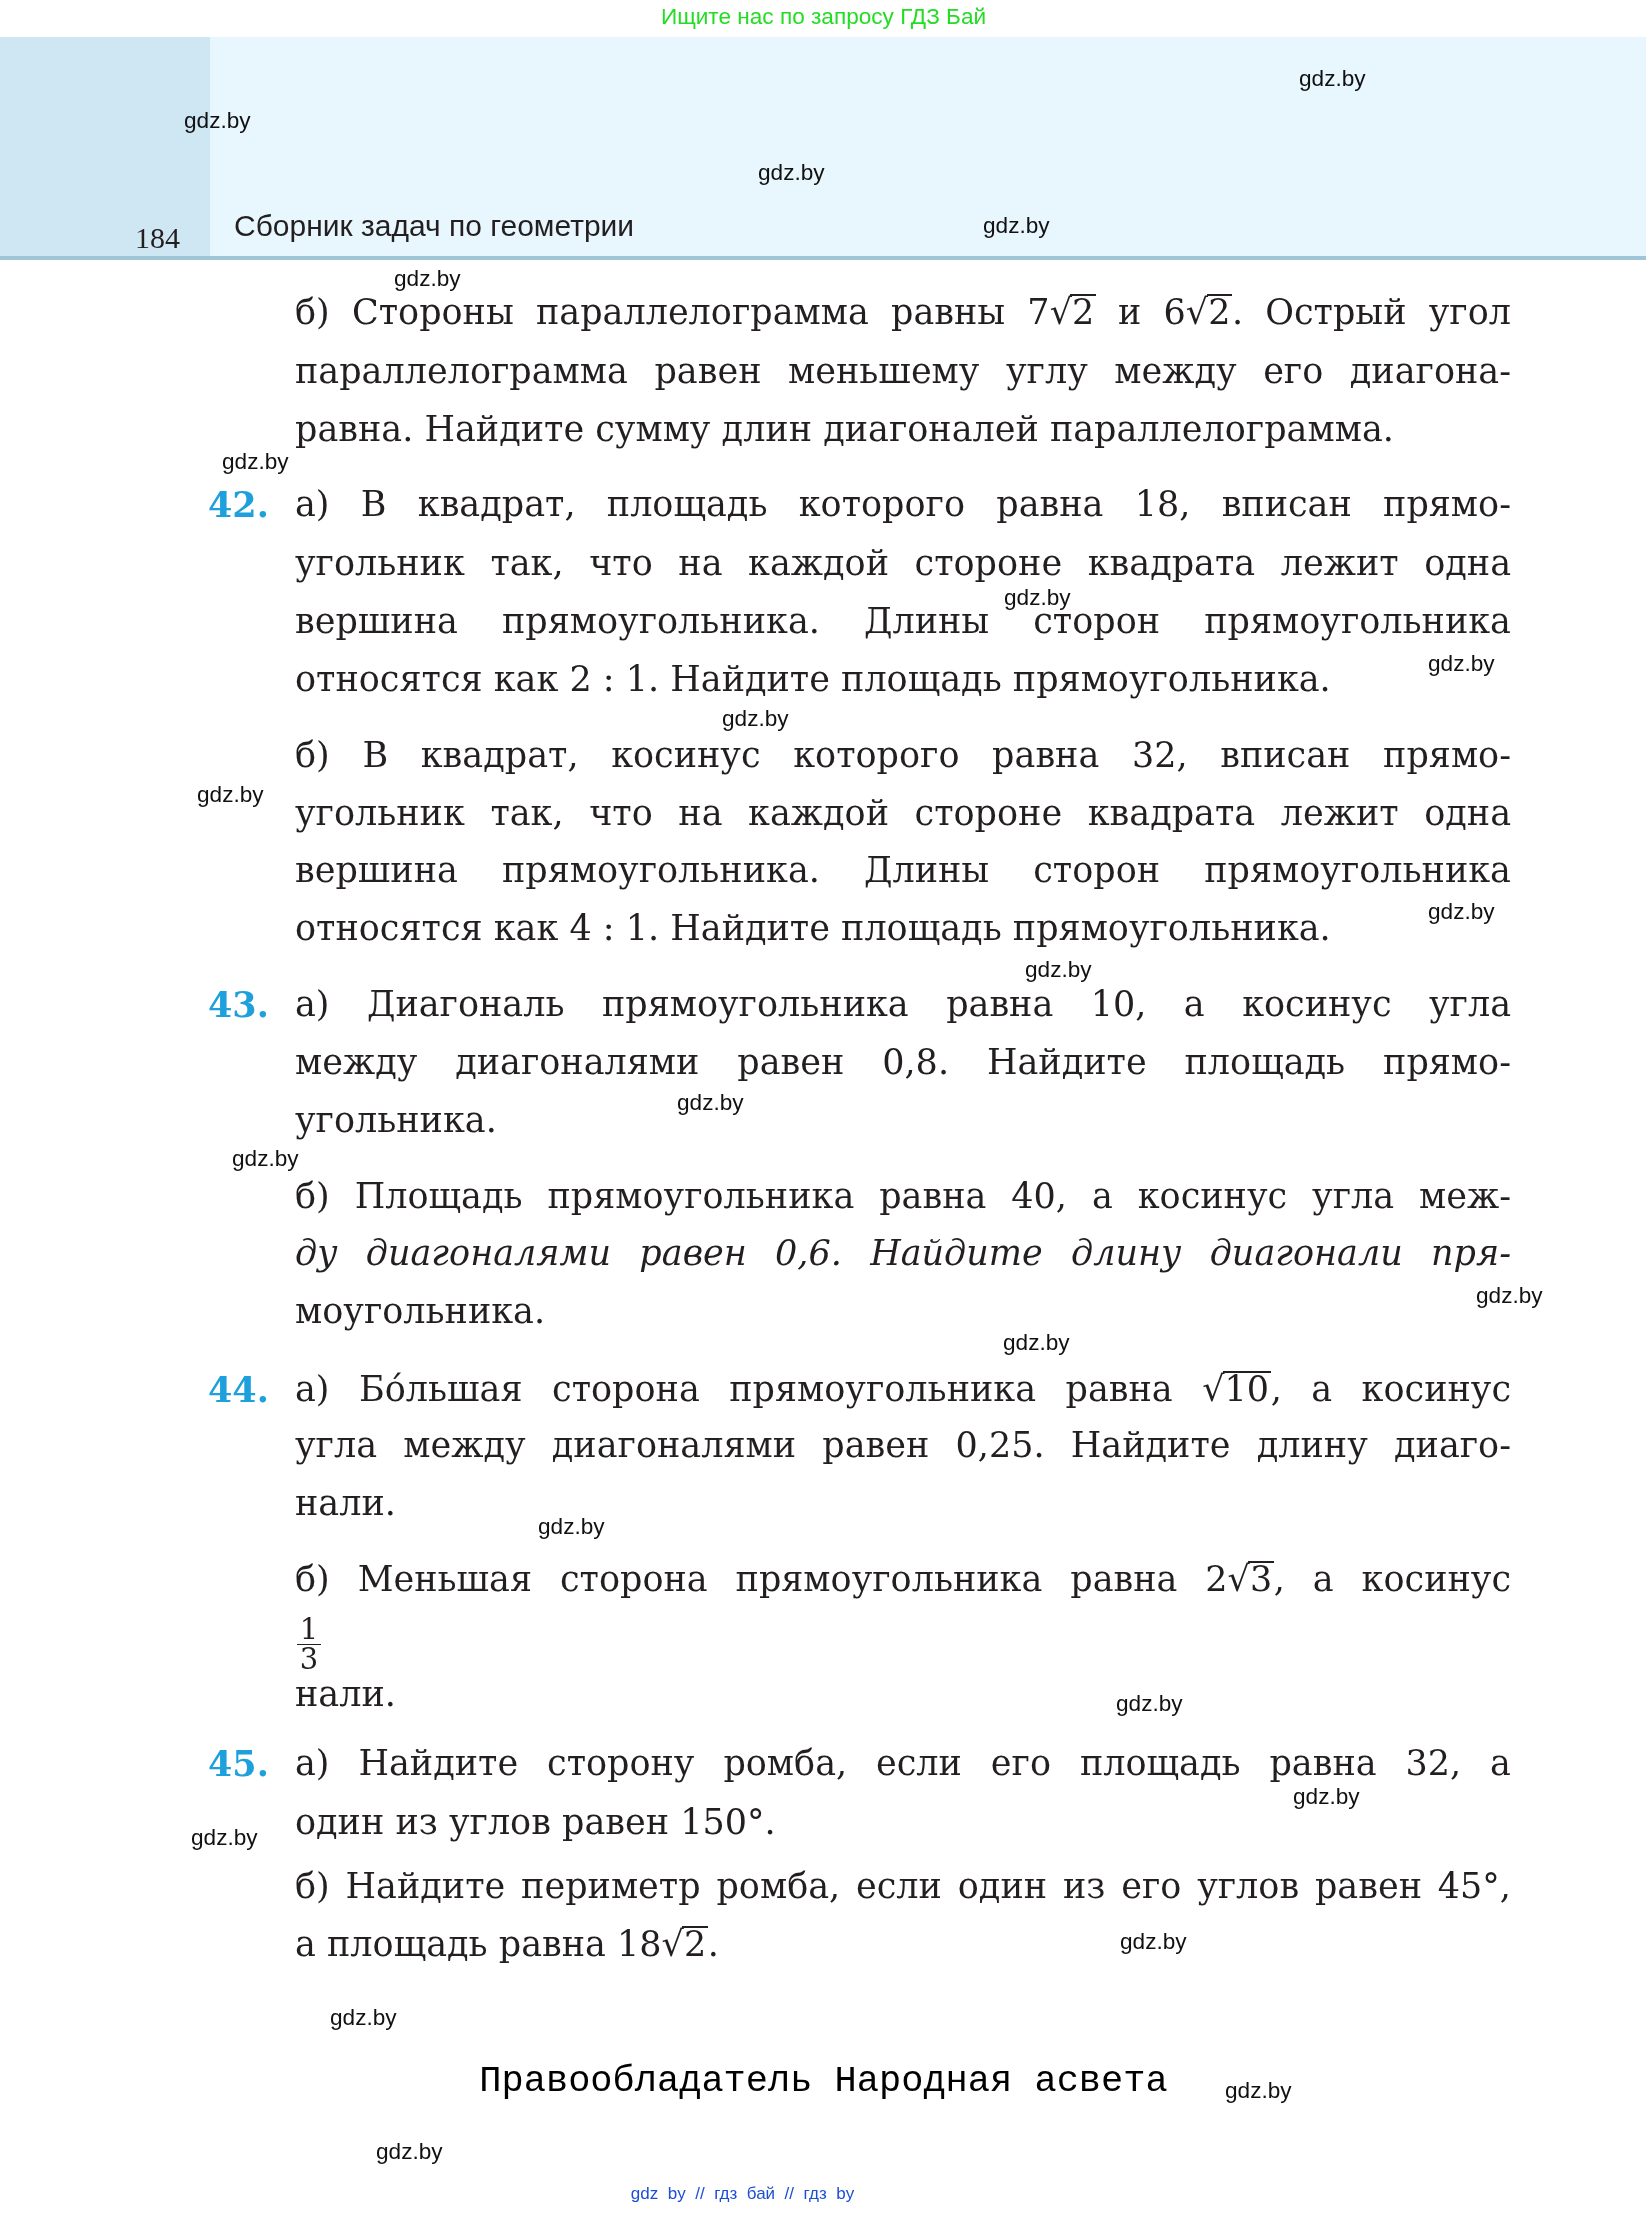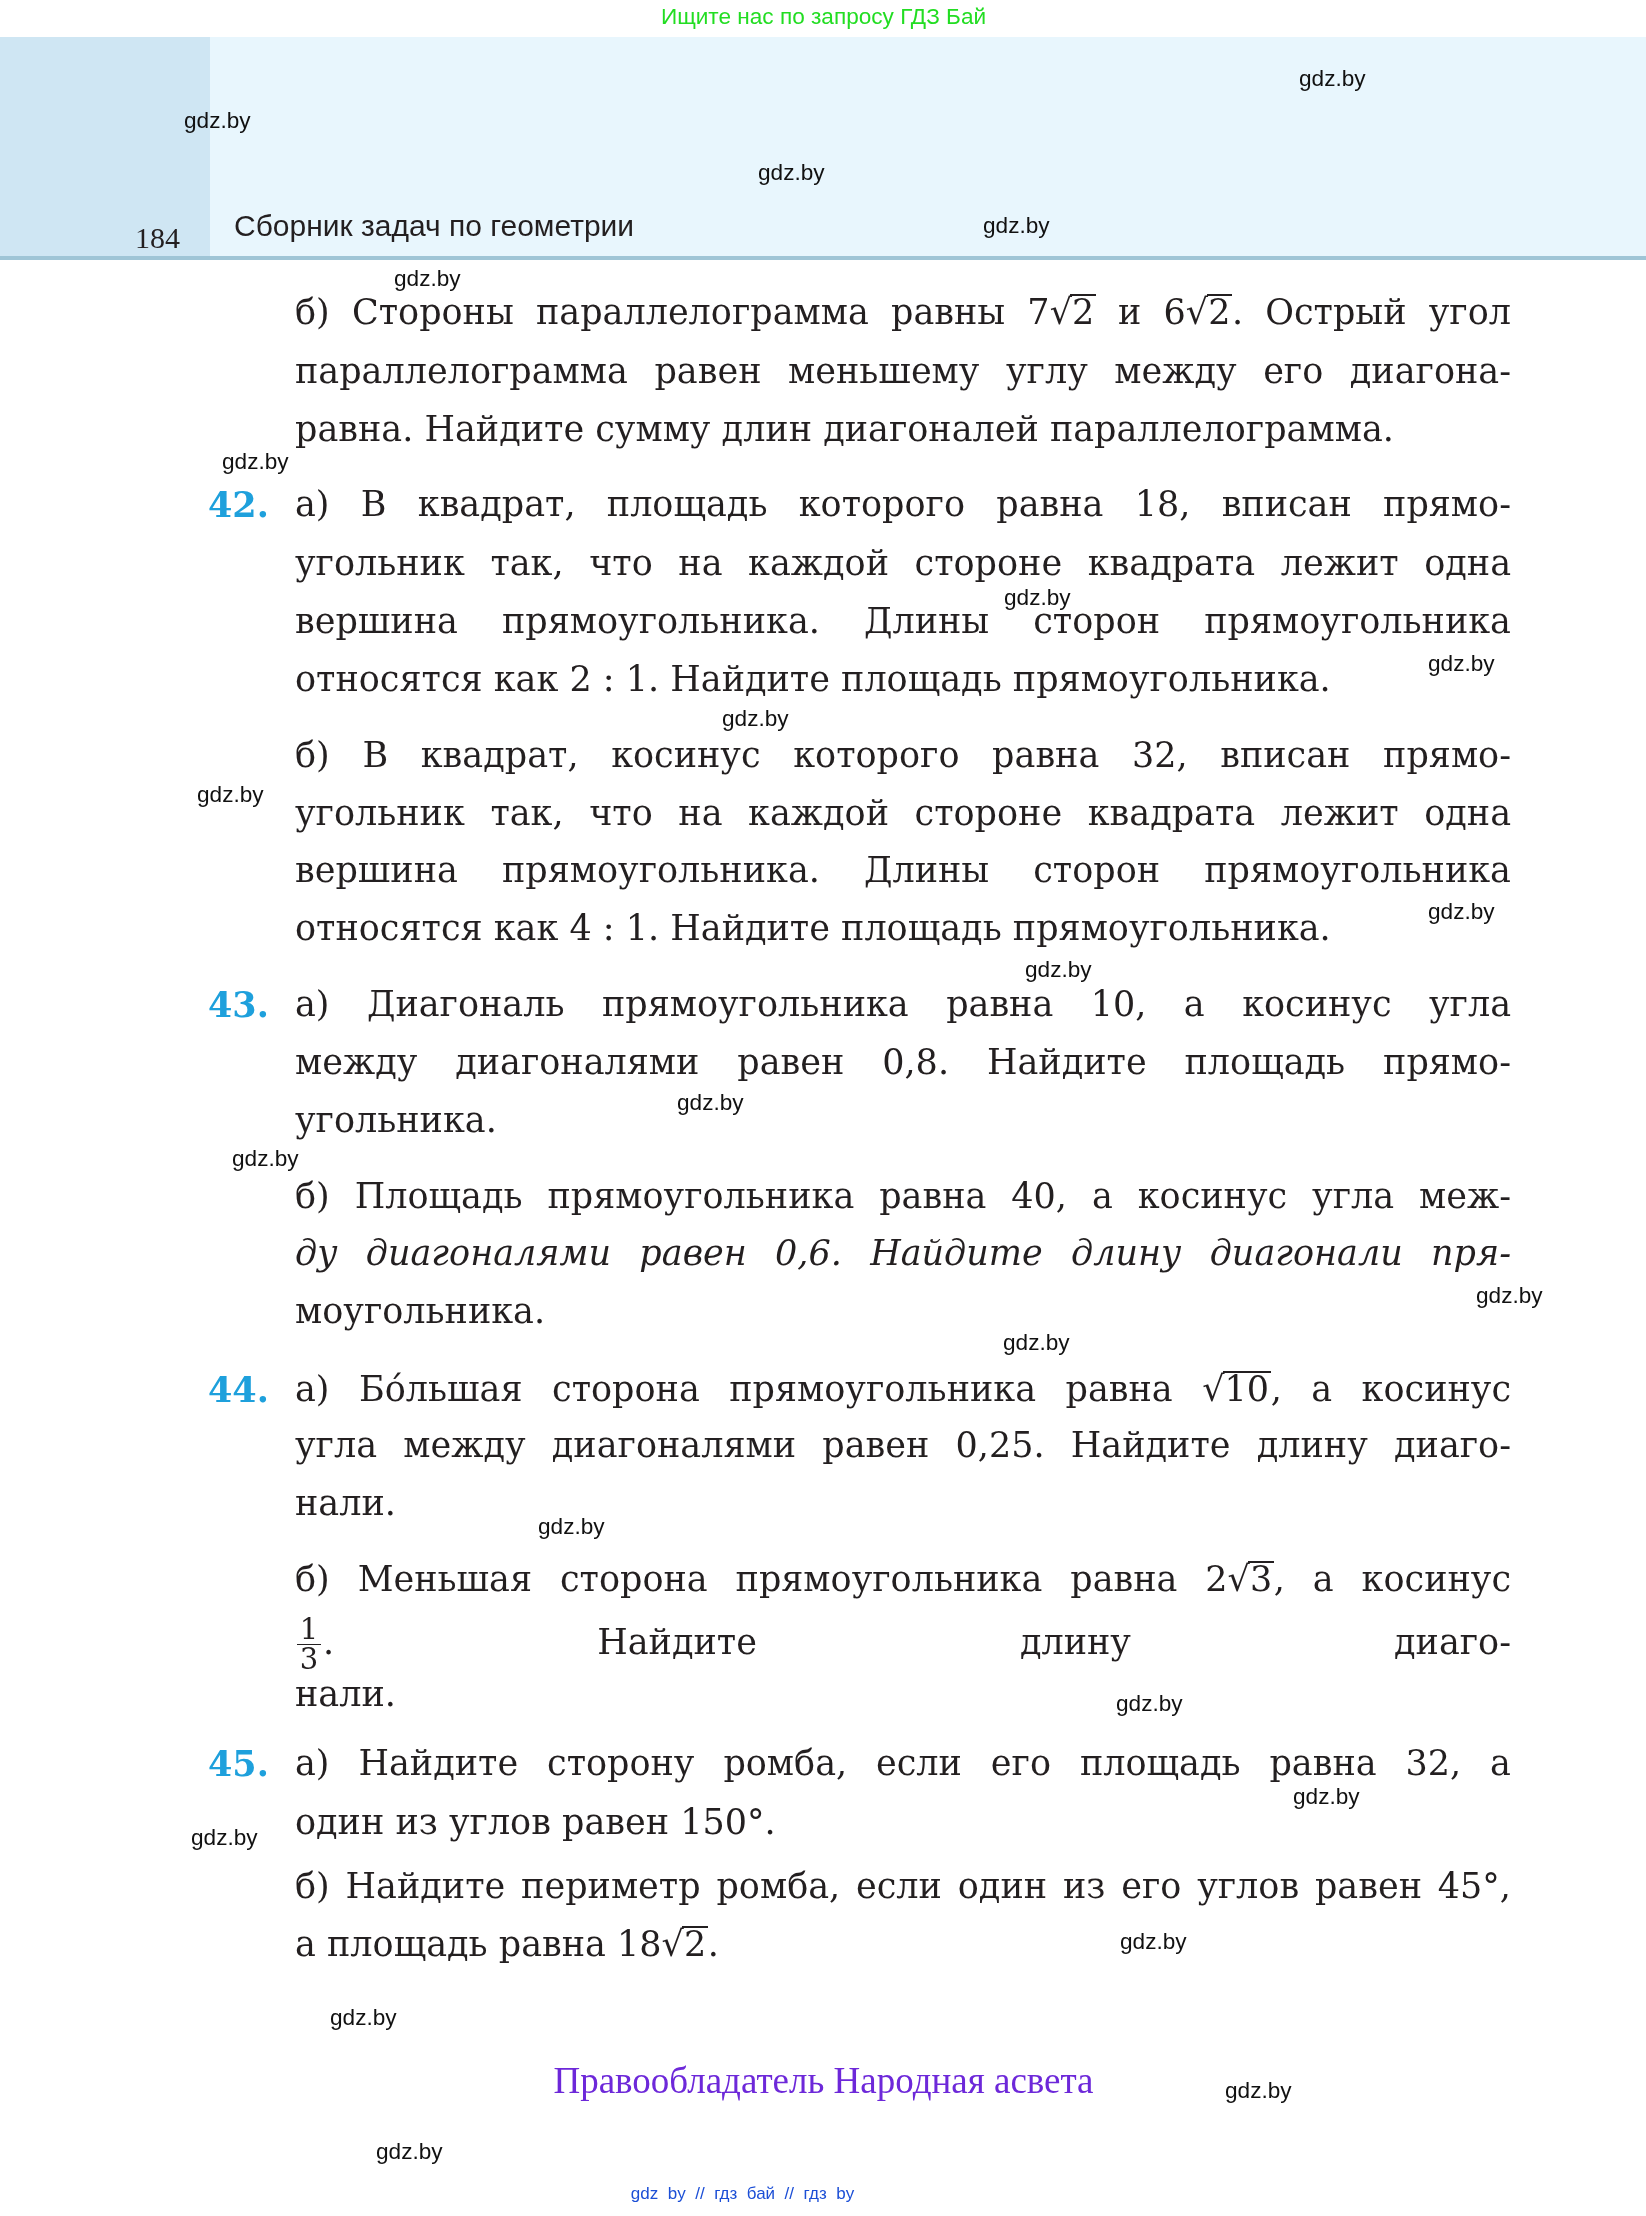--- a/index.html
+++ b/index.html
@@ -11,21 +11,21 @@
   .page-number{position:absolute;left:135px;top:220px;font-family:Liberation Serif, serif;font-size:30px;color:#231f20;line-height:35px;}
   .book-title{position:absolute;left:234px;top:208px;font-family:"Liberation Sans", sans-serif;font-size:30px;color:#231f20;line-height:35px;}
   .line{position:absolute;left:295px;width:1216px;font-size:35px;line-height:45px;white-space:nowrap;text-align:justify;text-align-last:justify;}
   .line.last{text-align-last:left;}
   .num{position:absolute;left:208px;font-size:35px;line-height:45px;font-weight:bold;color:#1ea0dc;}
   .wm{position:absolute;font-family:"Liberation Sans", sans-serif;font-size:22.6px;color:#111;line-height:26px;}
   .sqrt{display:inline-block;border-top:2.4px solid #231f20;padding:0 1.6px;line-height:32px;margin-left:-1.6px;}
   .frac{display:inline-block;vertical-align:middle;text-align:center;font-size:29px;line-height:29px;margin:0 1.6px;}
   .frac .n{display:block;border-bottom:1.6px solid #231f20;padding:0 3.2px;}
   .frac .d{display:block;padding:0 3.2px;}
-  .footer-rights{position:absolute;left:0;top:2059px;width:1647px;text-align:center;font-family:Liberation Serif, serif;font-size:37px;color:#6d28d9;line-height:44px;}
+  .footer-rights{position:absolute;left:0;top:2059px;width:1647px;text-align:center;font-family:Liberation Mono, monospace;font-size:37px;color:#000000;line-height:44px;}
   .footer-links{position:absolute;left:0;top:2180px;width:1485px;text-align:center;font-family:"Liberation Sans", sans-serif;font-size:17px;color:#1c4fd6;line-height:27px;word-spacing:4.8px;}
 </style>
 </head>
 <body>
 
 <div class="top-banner">Ищите нас по запросу ГДЗ Бай</div>
 
 <div class="header">
   <div class="side"></div>
   <div class="rule"></div>
@@ -56,21 +56,21 @@
 <div class="line" style="top:1174px;">б) Площадь прямоугольника равна 40, а косинус угла меж-</div>
 <div class="line" style="top:1231px;font-style:italic;">ду диагоналями равен 0,6. Найдите длину диагонали пря-</div>
 <div class="line last" style="top:1289px;">моугольника.</div>
 
 <div class="num" style="top:1367px;">44.</div>
 <div class="line" style="top:1367px;"><span>а) Бо́льшая сторона прямоугольника равна </span><span>√</span><span class="sqrt">10</span><span>, а косинус</span></div>
 <div class="line" style="top:1423px;">угла между диагоналями равен 0,25. Найдите длину диаго-</div>
 <div class="line last" style="top:1481px;">нали.</div>
 
 <div class="line" style="top:1557px;"><span>б) Меньшая сторона прямоугольника равна 2</span><span>√</span><span class="sqrt">3</span><span>, а косинус</span></div>
-<div class="line" style="top:1615px;"><span class="frac"><span class="n">1</span><span class="d">3</span></span><span>. Найдите длину диаго-</span></div>
+<div class="line" style="top:1615px;"><span class="frac"><span class="n">1</span><span class="d">3</span></span></div>
 <div class="line last" style="top:1672px;">нали.</div>
 
 <div class="num" style="top:1741px;">45.</div>
 <div class="line" style="top:1741px;">а) Найдите сторону ромба, если его площадь равна 32, а</div>
 <div class="line last" style="top:1800px;">один из углов равен  150°.</div>
 
 <div class="line" style="top:1864px;">б) Найдите периметр ромба, если один из его углов равен 45°,</div>
 <div class="line last" style="top:1922px;"><span>а площадь равна 18</span><span>√</span><span class="sqrt">2</span><span>.</span></div>
 
 <div class="wm" style="left:184px;top:108px;">gdz.by</div>

